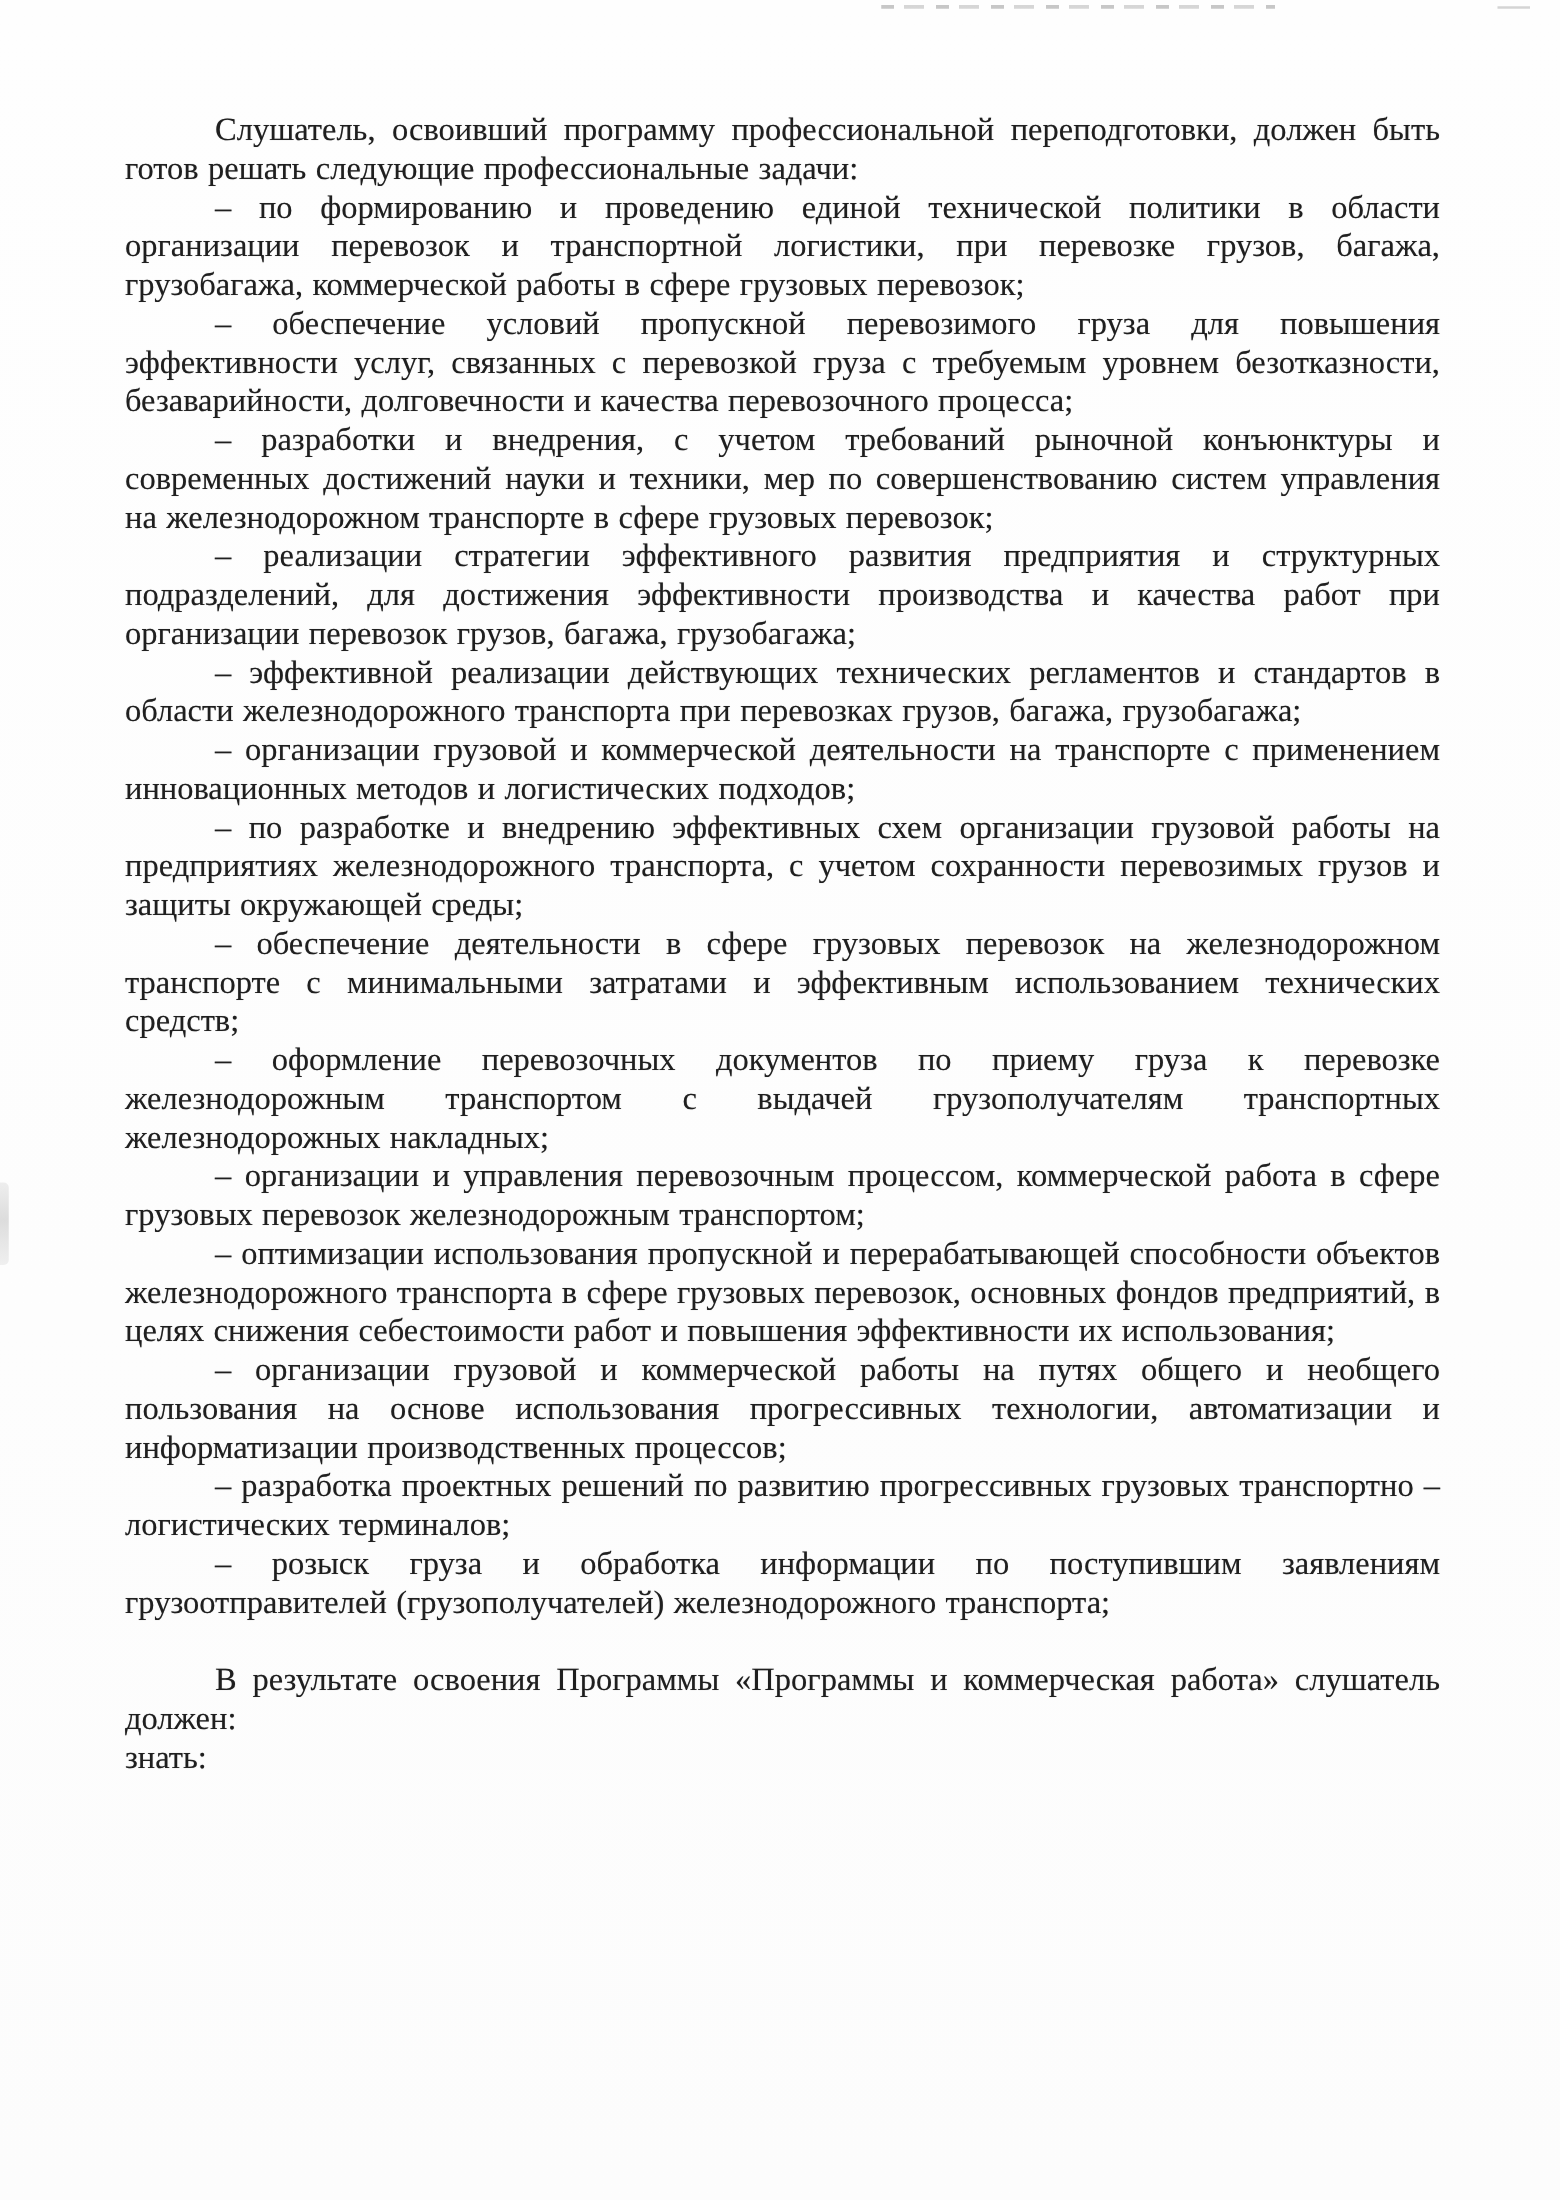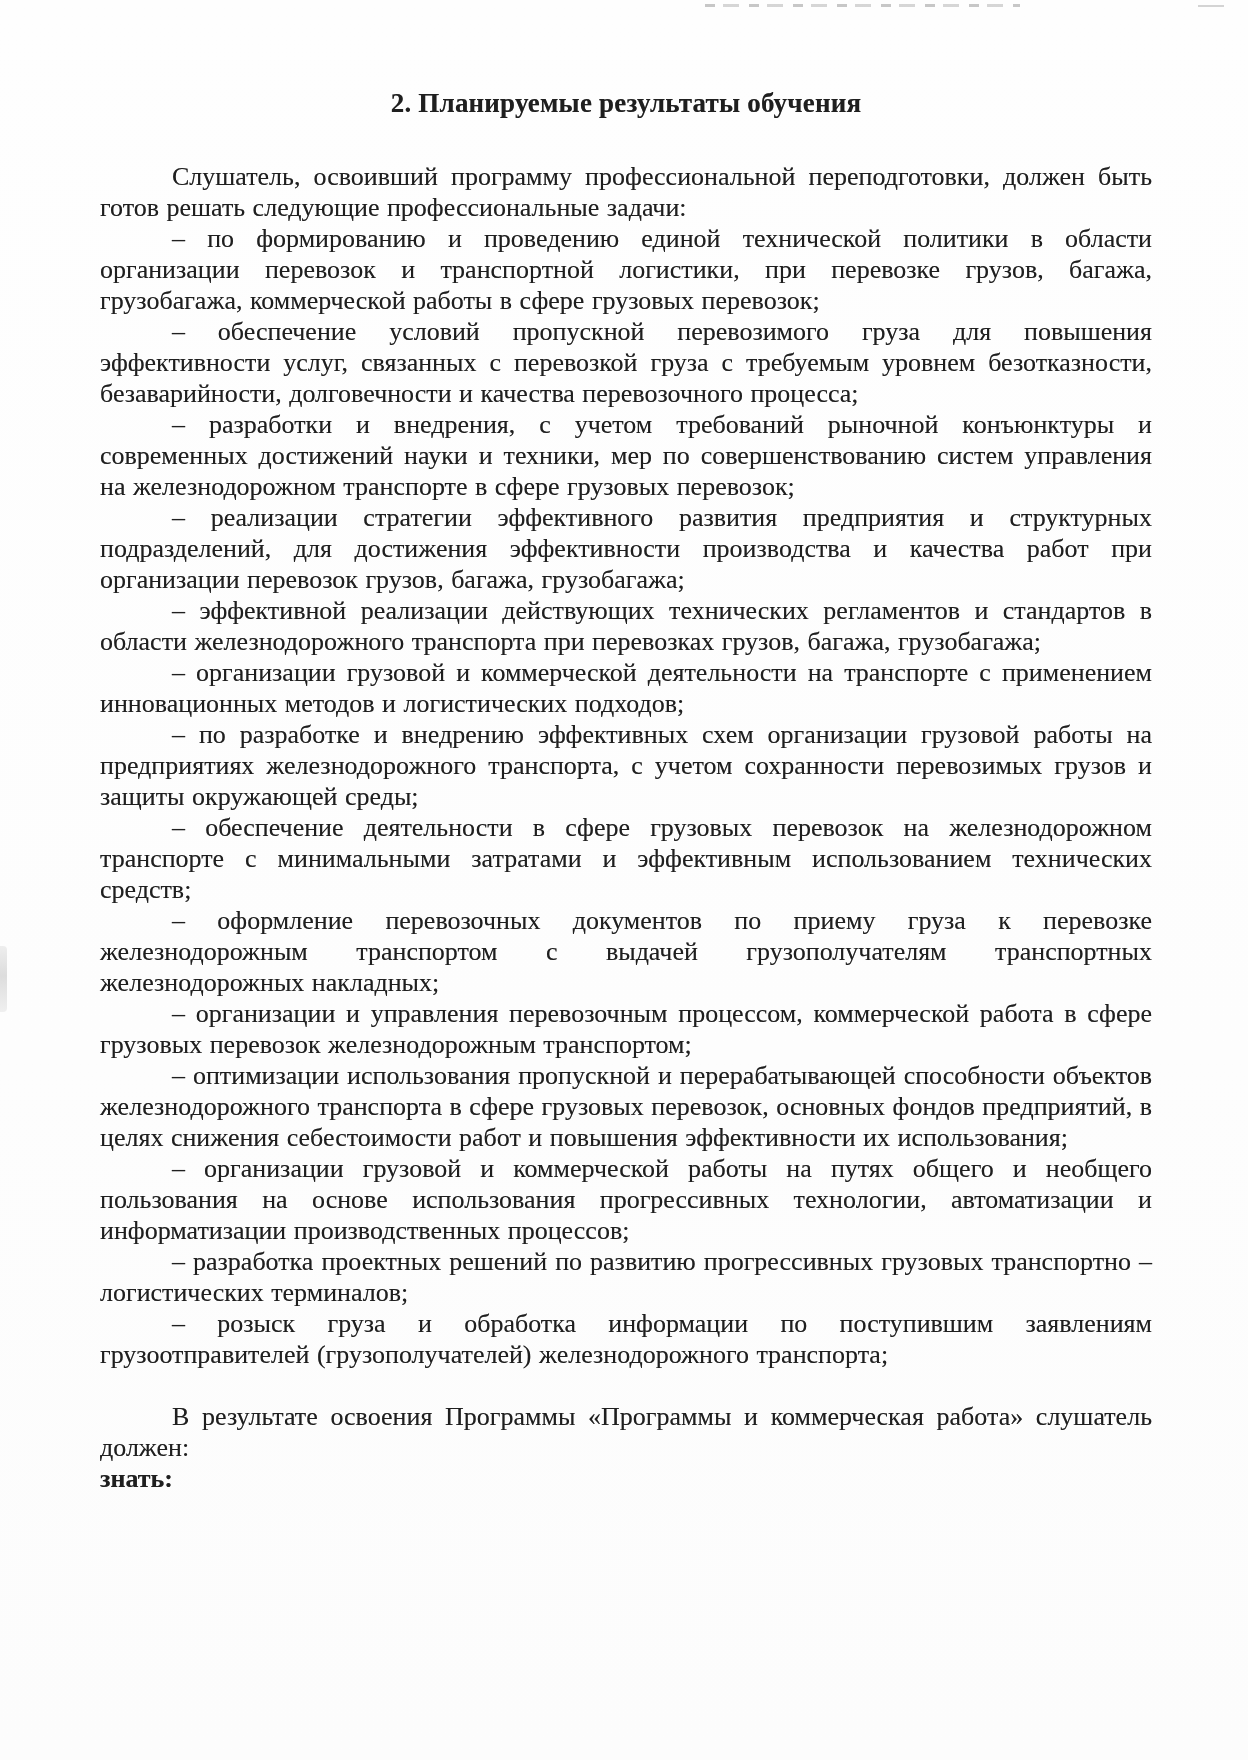--- a/index.html
+++ b/index.html
@@ -70,34 +70,33 @@
     line-height: 31px;
     letter-spacing: 0.2px;
     text-indent: 0;
   }
   .textblock p {
     margin: 0;
     text-indent: 72px;
     word-spacing: 1px;
   }
   .textblock p.no-indent { text-indent: 0; }
-  .textblock p.bold { font-weight: bold; }
+  .textblock p.bold { font-weight: normal; }
   .textblock p.gap-before { margin-top: 31px; }
 </style>
 </head>
 <body>
 
 <div class="page">
 
   <div class="scan-dashes"></div>
   <div class="scan-dash-right"></div>
   <div class="scan-left-smudge"></div>
 
   <div class="textblock">
-    <h1 class="heading">2.  Планируемые результаты обучения</h1>
     <div>
         <p>Слушатель, освоивший программу профессиональной переподготовки, должен быть готов решать следующие профессиональные задачи:</p>
         <p>– по формированию и проведению единой технической политики в области организации перевозок и транспортной логистики, при перевозке грузов, багажа, грузобагажа, коммерческой работы в сфере грузовых перевозок;</p>
         <p>– обеспечение условий пропускной перевозимого груза для повышения эффективности услуг, связанных с перевозкой груза с требуемым уровнем безотказности, безаварийности, долговечности и качества перевозочного процесса;</p>
         <p>– разработки и внедрения, с учетом требований рыночной конъюнктуры и современных достижений науки и техники, мер по совершенствованию систем управления на железнодорожном транспорте в сфере грузовых перевозок;</p>
         <p>– реализации стратегии эффективного развития предприятия и структурных подразделений, для достижения эффективности производства и качества работ при организации перевозок грузов, багажа, грузобагажа;</p>
         <p>– эффективной реализации действующих технических регламентов и стандартов в области железнодорожного транспорта при перевозках грузов, багажа, грузобагажа;</p>
         <p>– организации грузовой и коммерческой деятельности на транспорте с применением инновационных методов и логистических подходов;</p>
         <p>– по разработке и внедрению эффективных схем организации грузовой работы на предприятиях железнодорожного транспорта, с учетом сохранности перевозимых грузов и защиты окружающей среды;</p>
         <p>– обеспечение деятельности в сфере грузовых перевозок на железнодорожном транспорте с минимальными затратами и эффективным использованием технических средств;</p>

